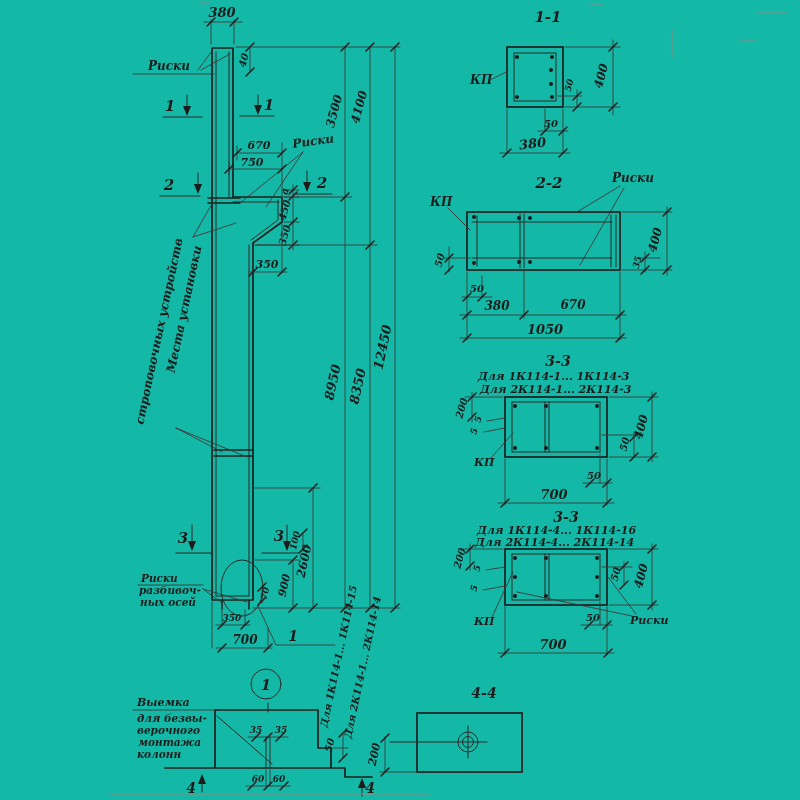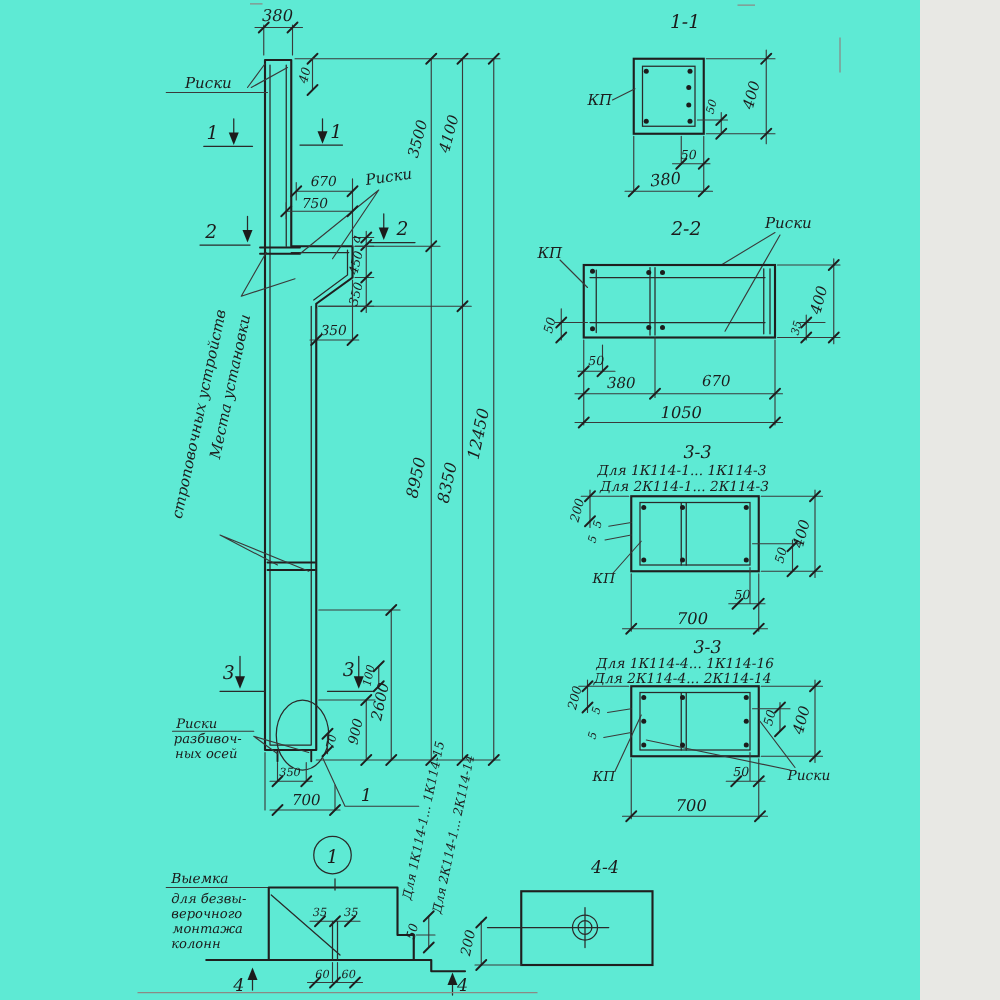--- a/index.html
+++ b/index.html
@@ -1,16 +1,16 @@
 <!DOCTYPE html>
 <html><head>
 <meta charset="utf-8">
 <style>
   html,body{margin:0;padding:0;background:#e8e8e4;}
-  .canvas{position:relative;width:736px;height:800px;background:#5eead4;overflow:hidden;}
+  .canvas{position:relative;width:800px;height:800px;background:#14b8a6;overflow:hidden;font-weight:bold;}
   svg{position:absolute;left:0;top:0;}
   text{font-family:"DejaVu Serif", serif;font-style:italic;fill:#1c1c1c;}
   .ln{stroke:#1f1f1f;stroke-width:1.7;fill:none;stroke-linecap:round;}
   .lt{stroke:#2a2a2a;stroke-width:1;fill:none;stroke-linecap:round;}
   .lx{stroke:#3a3a3a;stroke-width:.9;fill:none;stroke-linecap:round;}
   .tk{stroke:#1f1f1f;stroke-width:1.5;fill:none;stroke-linecap:round;}
   .dot{fill:#1c1c1c;stroke:none;}
   .faint{stroke:#8a8a85;stroke-width:1;fill:none;}
   .arr{fill:#1c1c1c;stroke:none;}
 </style>

